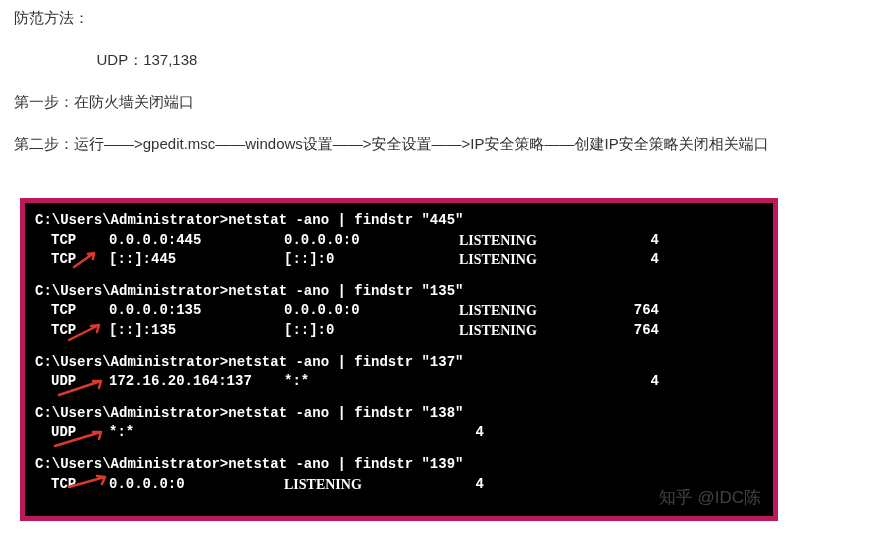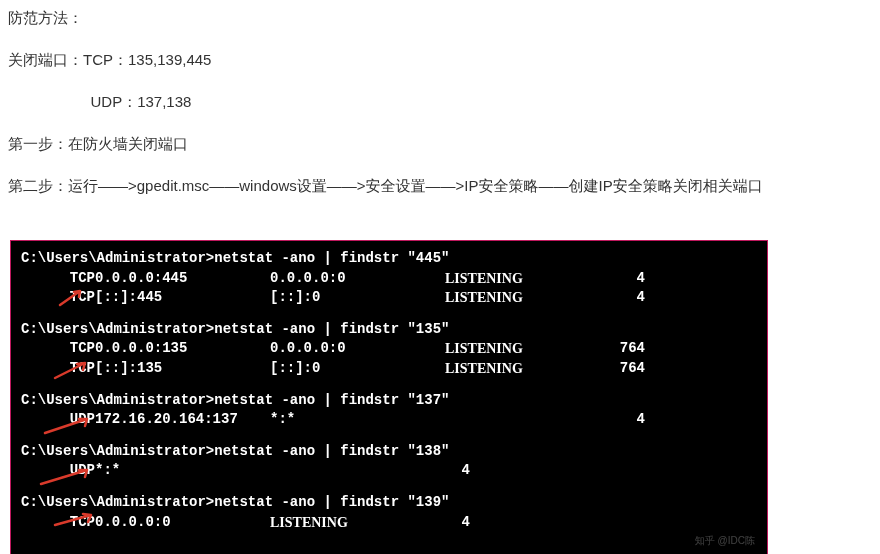--- a/index.html
+++ b/index.html
@@ -5,33 +5,33 @@
   body {
     margin: 0;
     padding: 0;
     font-family: -apple-system, BlinkMacSystemFont, "Segoe UI", "PingFang SC", "Microsoft YaHei", sans-serif;
     font-size: 15px;
     color: #333;
     background: #fff;
     width: 880px;
   }
   .article {
-    padding: 6px 14px 14px 8px;
+    padding: 6px 14px 14px 14px;
   }
   .article p {
     margin: 0 0 18px 0;
     line-height: 1.6;
   }
   .indent {
     display: inline-block;
     width: 5.5em;
   }
   .terminal-img {
-    margin: 10px 10px 0 10px;
-    border: 1px solid #be185d;
+    margin: 10px 10px 0 20px;
+    border: 5px solid #be185d;
     background: #000;
     color: #fff;
     font-family: "Consolas", "Courier New", monospace;
     font-weight: bold;
     font-size: 14px;
     line-height: 1.4;
     padding: 8px 10px 10px 10px;
     width: 758px;
     box-sizing: border-box;
     position: relative;
@@ -40,49 +40,48 @@
     margin-bottom: 12px;
     position: relative;
   }
   .cmd-block:last-child {
     margin-bottom: 0;
   }
   .tline {
     display: flex;
     position: relative;
   }
-  .col-proto { width: 58px; flex: none; padding-left: 16px; box-sizing: content-box; text-align: right; }
+  .col-proto { width: 58px; flex: none; padding-left: 16px; box-sizing: content-box; }
   .col-local { width: 175px; flex: none; }
   .col-remote { width: 175px; flex: none; }
   .col-state { width: 160px; flex: none; font-family: Liberation Serif, serif; }
   .col-pid   { flex: none; text-align: right; width: 40px; }
   .cmdline { white-space: pre; }
   .arrow {
     position: absolute;
     pointer-events: none;
     z-index: 2;
   }
   .arrow svg { display: block; }
   .watermark {
     position: absolute;
     right: 12px;
     bottom: 6px;
     color: rgba(255,255,255,0.25);
     font-family: sans-serif;
     font-weight: normal;
-    font-size: 10px;
+    font-size: 17px;
     pointer-events: none;
   }
 </style>
 </head>
 <body>
 
 <div class="article">
   <p>防范方法：</p>
-  <p>关闭端口：TCP：135,139,445</p>
   <p>
     <span class="indent"></span><span>UDP：137,138</span>
   </p>
   <p>第一步：在防火墙关闭端口</p>
   <p>第二步：运行——&gt;gpedit.msc——windows设置——&gt;安全设置——&gt;IP安全策略——创建IP安全策略关闭相关端口</p>
 </div>
 
 <div class="terminal-img">
 
   <div class="cmd-block">

